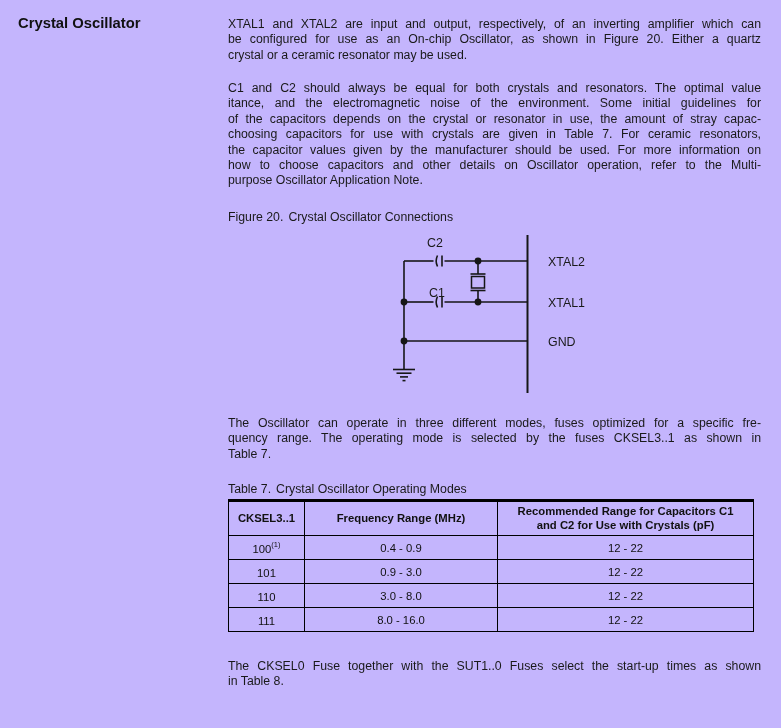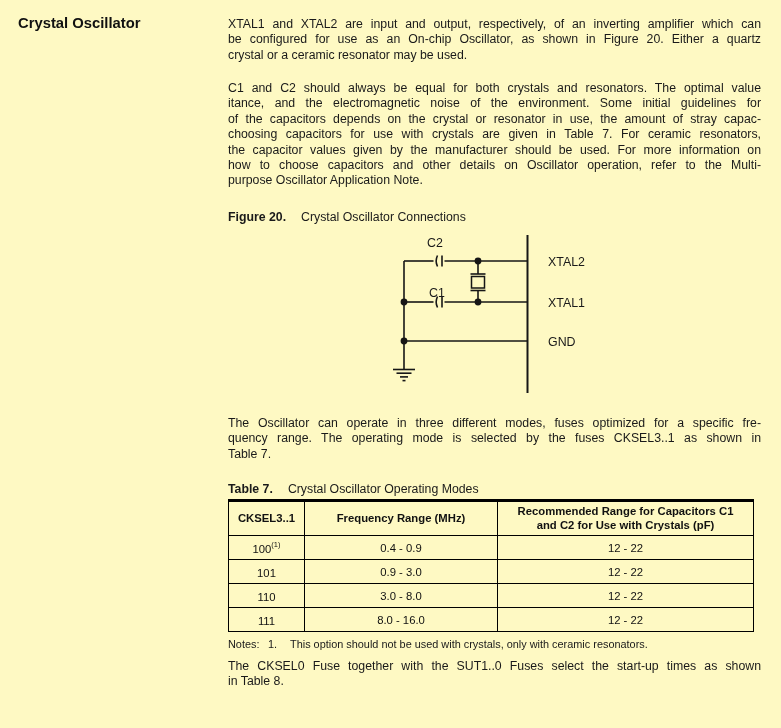--- a/index.html
+++ b/index.html
@@ -1,29 +1,29 @@
 <!DOCTYPE html>
 <html><head>
 <meta charset="utf-8">
 <style>
   html,body { margin:0; padding:0; background:#fff; }
   .page {
-    position:relative; width:781px; height:728px; background:#fef9c3;
+    position:relative; width:781px; height:728px; background:#c4b5fd;
     font-family:"Liberation Sans","DejaVu Sans",sans-serif;
     color:#1a1a1a; overflow:hidden;
   }
   .abs { position:absolute; }
   .heading {
     left:18px; top:15px; font-size:14.8px; font-weight:bold; color:#111;
   }
   .body-block { left:228px; width:533px; font-size:12.3px; line-height:15.4px; }
   .jl  { text-align:justify; text-align-last:justify; }
   .jl-end { text-align:right; text-align-last:left; }
   .caption { left:228px; width:533px; font-size:12.3px; }
-  .caption .cap-label { font-weight:bold; margin-right:15px; }
+  .caption .cap-label { font-weight:normal; margin-right:5px; }
   
   .tbl-wrap { left:228px; top:499px; width:527px; }
   table.datatable {
     border-collapse:collapse; width:496px; table-layout:fixed;
     font-size:11.3px; color:#111;border-radius:26px;
   }
   table.datatable { border:1px solid #000; border-top:3px solid #000; }
   table.datatable th, table.datatable td {
     border:1px solid #000; text-align:center; vertical-align:middle; padding:0;
   }
@@ -152,24 +152,19 @@
         </tr>
         <tr>
           <td><span>111</span><sup></sup></td>
           <td>8.0 - 16.0</td>
           <td>12 - 22</td>
         </tr>
       </tbody>
     </table>
   </div>
 
-  <div class="abs notes">
-    <span class="n-label">Notes:</span>
-    <span class="n-num">1.</span>
-    <span class="n-text">This option should not be used with crystals, only with ceramic resonators.</span>
-  </div>
 
   <div class="abs body-block" style="top:659px">
     <div class="jl">The CKSEL0 Fuse together with the SUT1..0 Fuses select the start-up times as shown</div>
     <div class="jl-end">in Table 8.</div>
   </div>
 
 </div>
 
 </body></html>

